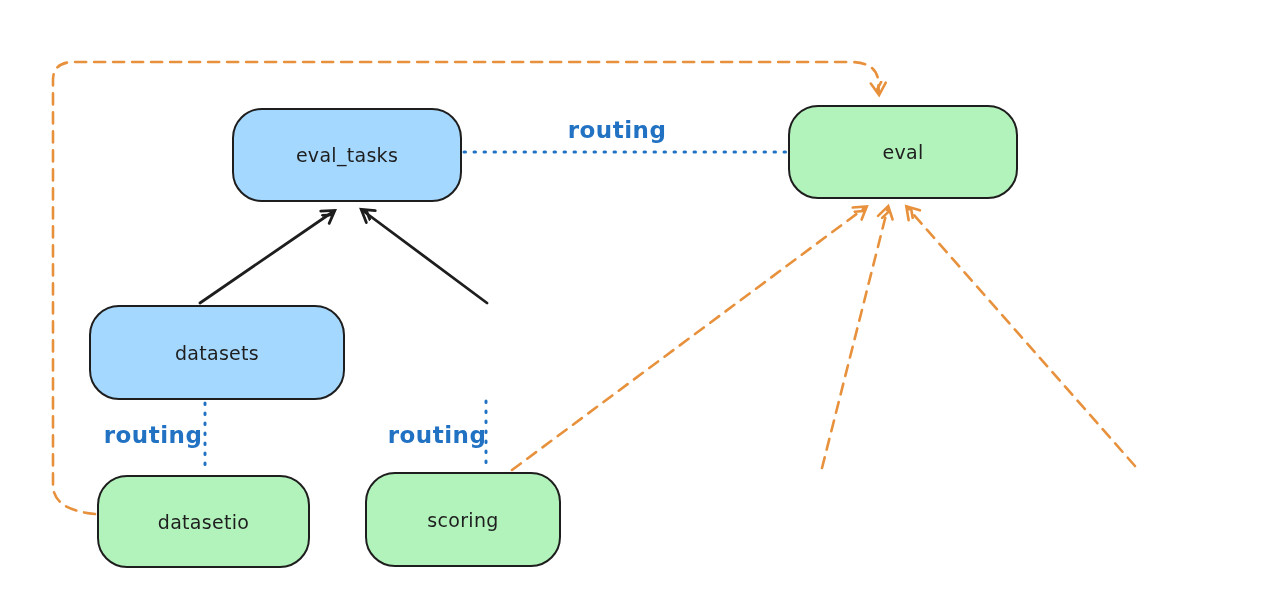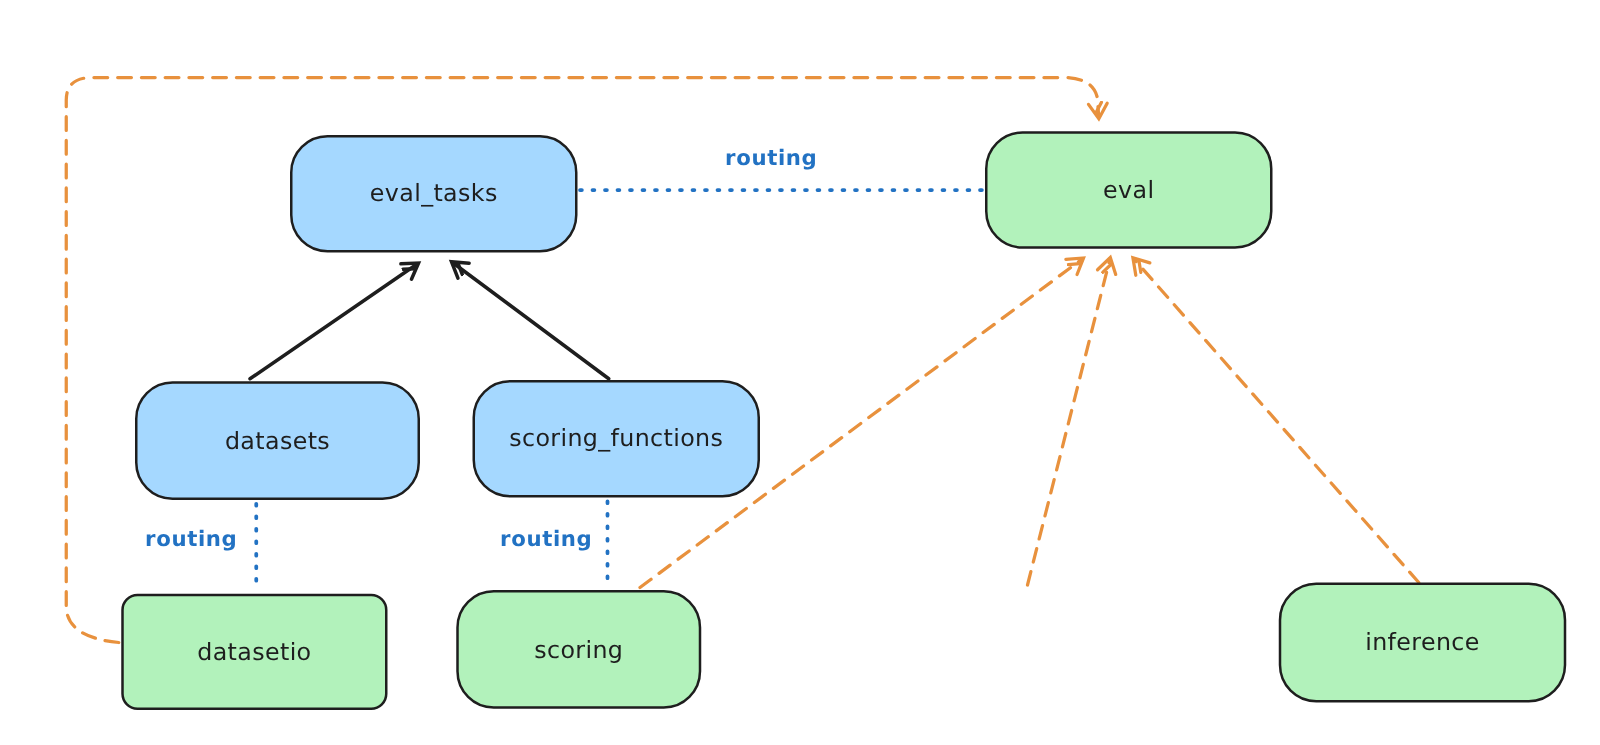--- a/index.html
+++ b/index.html
@@ -36,21 +36,21 @@
   }
   .node.blue  { background: #a5d8ff; }
   .node.green { background: #b2f2bb; }
 
   .edge-label {
     position: absolute;
     z-index: 3;
     transform: translateX(-50%);
     color: #2272c3;
     font-weight: 700;
-    font-size: 17px;
+    font-size: 23px;
     letter-spacing: 0.5px;
     white-space: nowrap;
   }
 
   .edge-black {
     stroke: #1e1e1e;
     stroke-width: 2.8;
     fill: none;
     stroke-linecap: round;
   }
@@ -102,40 +102,34 @@
   </svg>
 
   <div class="node blue" style="left:232px; top:108px; width:230px; height:94px;">
     <span>eval_tasks</span>
   </div>
 
   <div class="node green" style="left:788px; top:105px; width:230px; height:94px;">
     <span>eval</span>
   </div>
 
-  <div class="node blue" style="left:108px; top:305px; width:228px; height:95px;">
+  <div class="node blue" style="left:89px; top:305px; width:256px; height:95px;">
     <span>datasets</span>
   </div>
 
-  <div class="node blue" style="left:378px; top:304px; width:230px; height:94px;">
-    <span>scoring_functions</span>
-  </div>
 
-  <div class="node green" style="left:97px; top:475px; width:213px; height:93px;border-radius:13px;">
+  <div class="node green" style="left:97px; top:475px; width:213px; height:93px;">
     <span>datasetio</span>
   </div>
 
   <div class="node green" style="left:365px; top:472px; width:196px; height:95px;">
     <span>scoring</span>
   </div>
 
 
-  <div class="node green" style="left:1023px; top:466px; width:230px; height:96px;">
-    <span>inference</span>
-  </div>
 
   <span class="edge-label" style="left:617px; top:117px;">routing</span>
 
   <span class="edge-label" style="left:153px; top:422px;">routing</span>
 
   <span class="edge-label" style="left:437px; top:422px;">routing</span>
 
 </div>
 
 </body></html>

